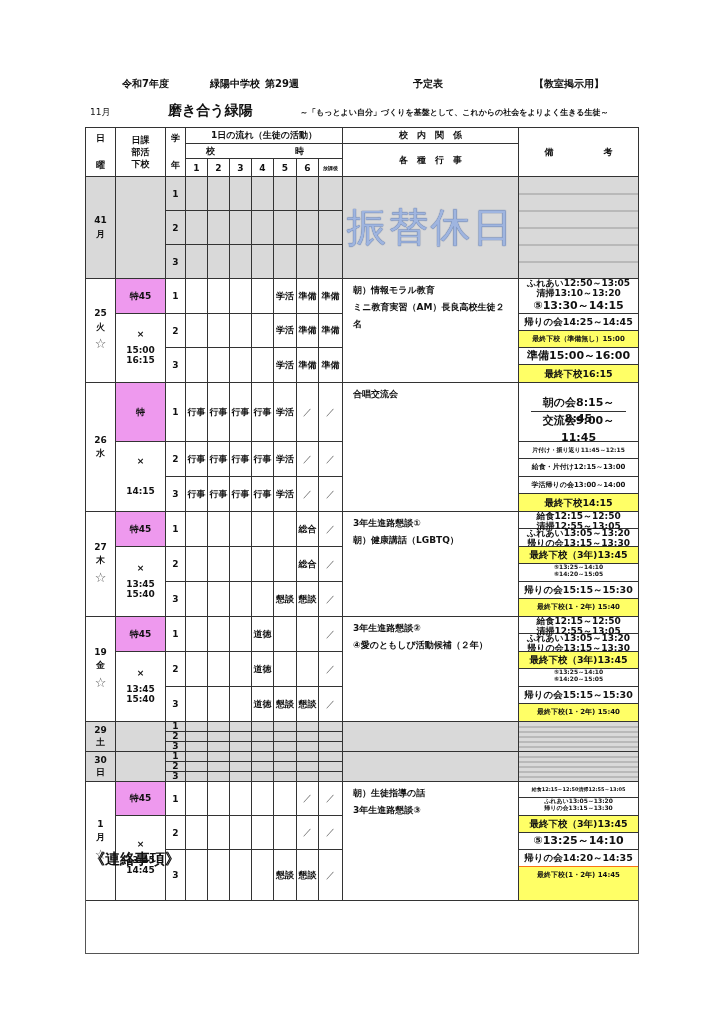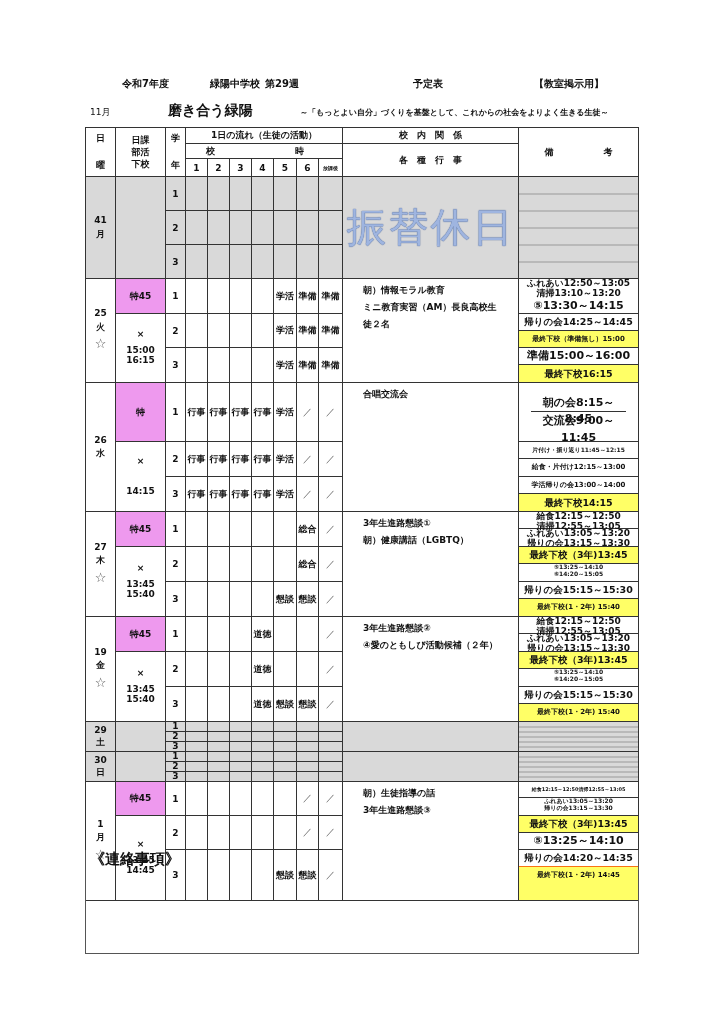--- a/index.html
+++ b/index.html
@@ -17,21 +17,21 @@
   .th{font-weight:bold;font-size:8px;}
   .day{font-weight:bold;font-size:16px;line-height:1.5;}
   .daysm{font-weight:bold;font-size:8px;line-height:1.3;}
   .star{font-size:13px;font-weight:normal;color:#555;}
   .nk-pink{font-weight:bold;font-size:14px;margin-left:19px;}
   .nk{font-weight:bold;font-size:12px;line-height:1.1;}
   .grade{font-weight:bold;font-size:10px;}
   .gsm{font-size:6px;font-weight:bold;height:9px;line-height:9px;}
   .vt{font-size:9px;font-weight:bold;line-height:1.15;}
   .slash{font-size:11px;color:#333;}
-  .ev{text-align:left !important;vertical-align:top !important;font-weight:bold;font-size:8.5px;padding:3px 20px !important;line-height:1.9;}
+  .ev{text-align:left !important;vertical-align:top !important;font-weight:bold;font-size:8.5px;padding:3px 10px !important;line-height:1.9;}
   .furi{font-size:40px !important;font-weight:normal;color:#9fb5e0;text-shadow:0 0 1px #5670a0,0 0 1px #5670a0;letter-spacing:2px;}
   .rm{font-weight:bold;}
   .rm-lg{font-size:11px;}
   .rm-md{font-size:9.5px;}
   .rm-sm{font-size:7px;}
   .rm-xs{font-size:6px;line-height:1.1;}
   .lines{background:repeating-linear-gradient(to bottom,#d9d9d9 0,#d9d9d9 11px,#999 11px,#999 12px);}
   .lines2{background:repeating-linear-gradient(to bottom,#d9d9d9 0,#d9d9d9 4px,#999 4px,#999 5px);}
   .notes{position:absolute;left:85px;top:850px;width:552px;height:103px;border:1px solid #555;border-top:none;}
   .notes-title{position:absolute;left:4px;top:0px;font-size:15px;font-weight:bold;}

